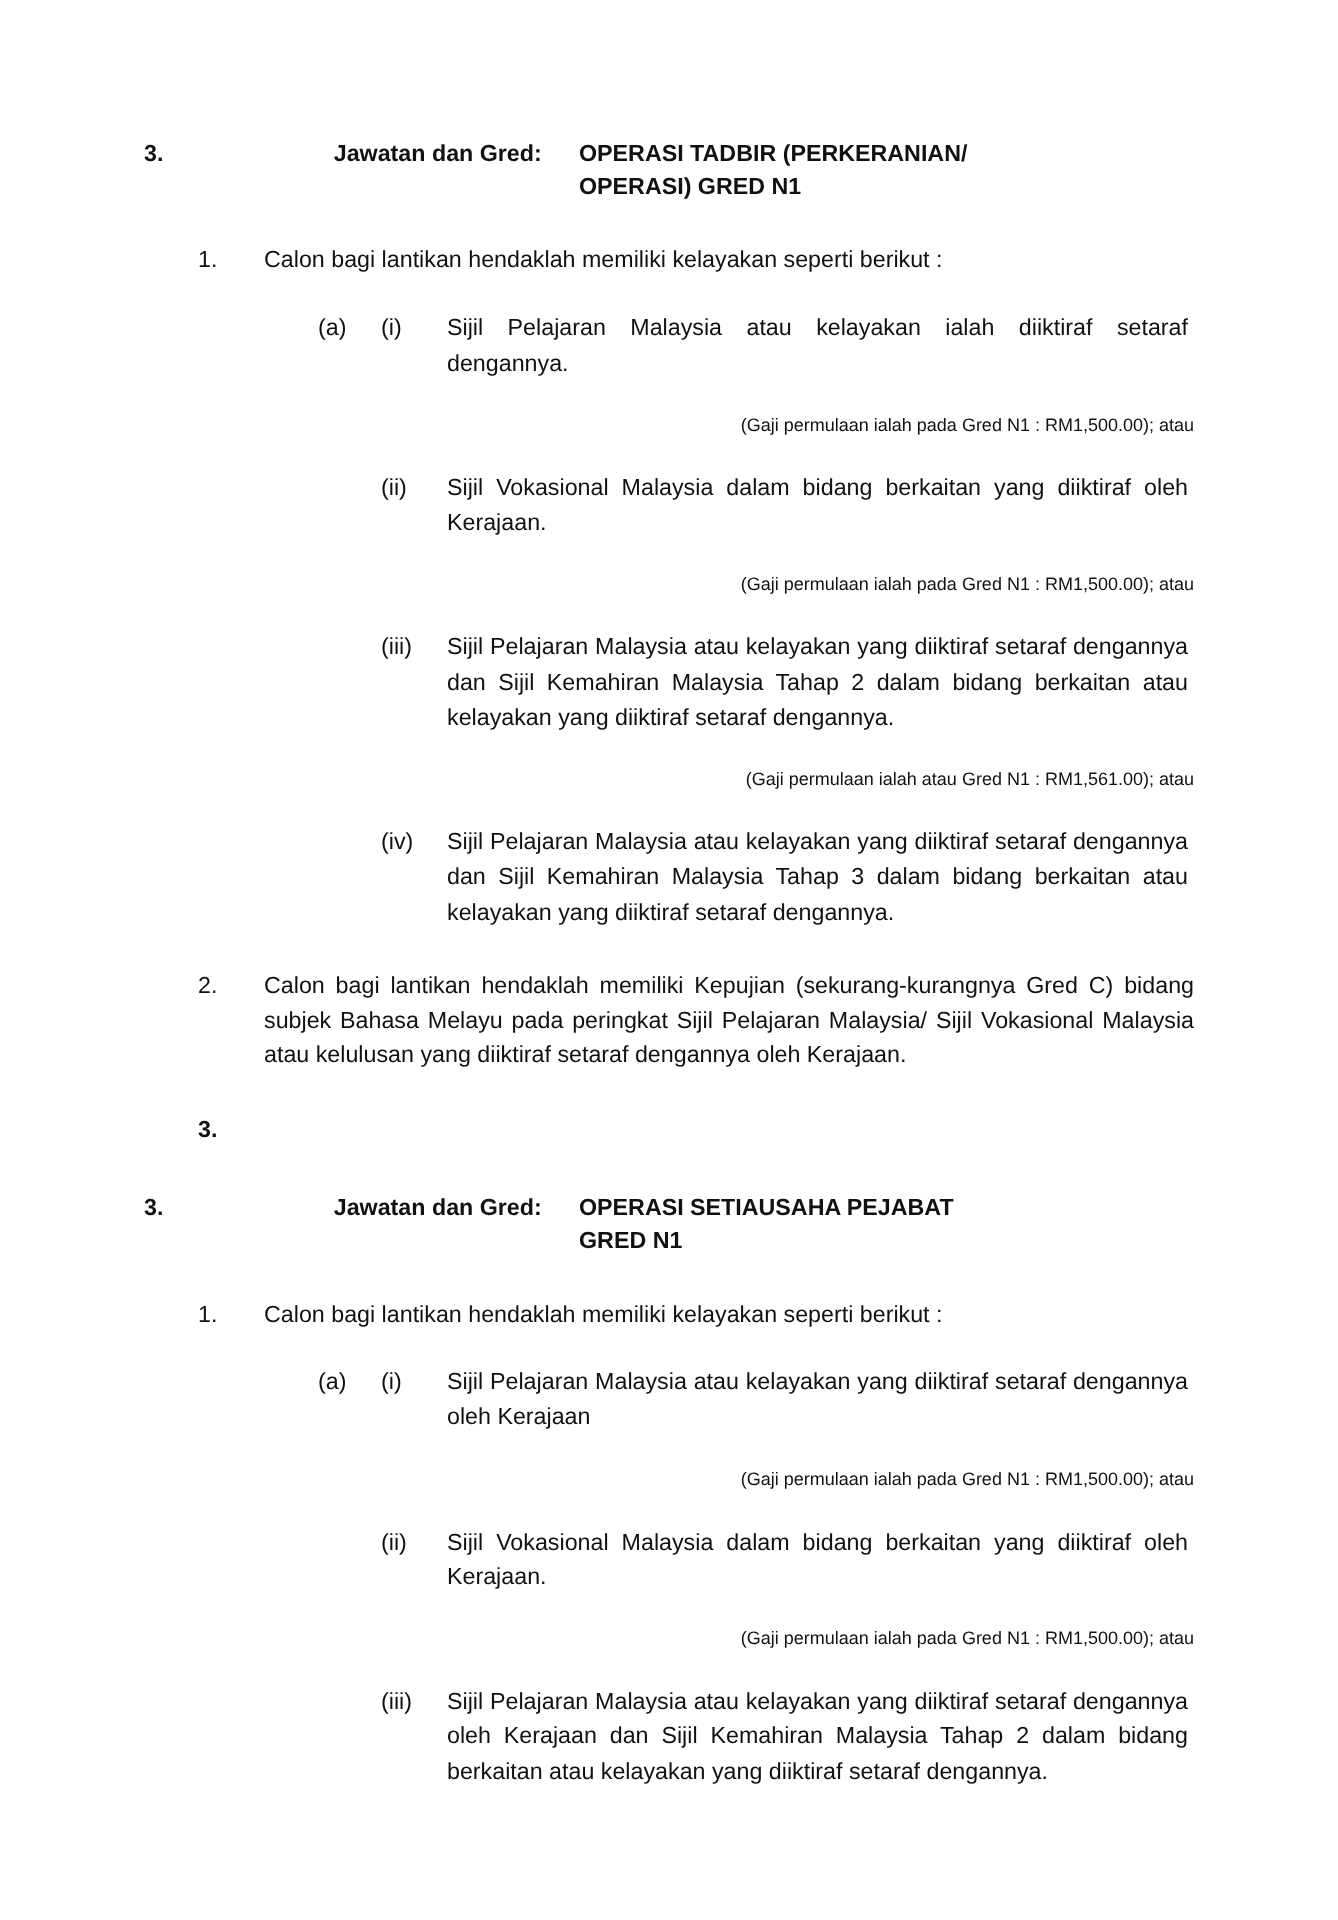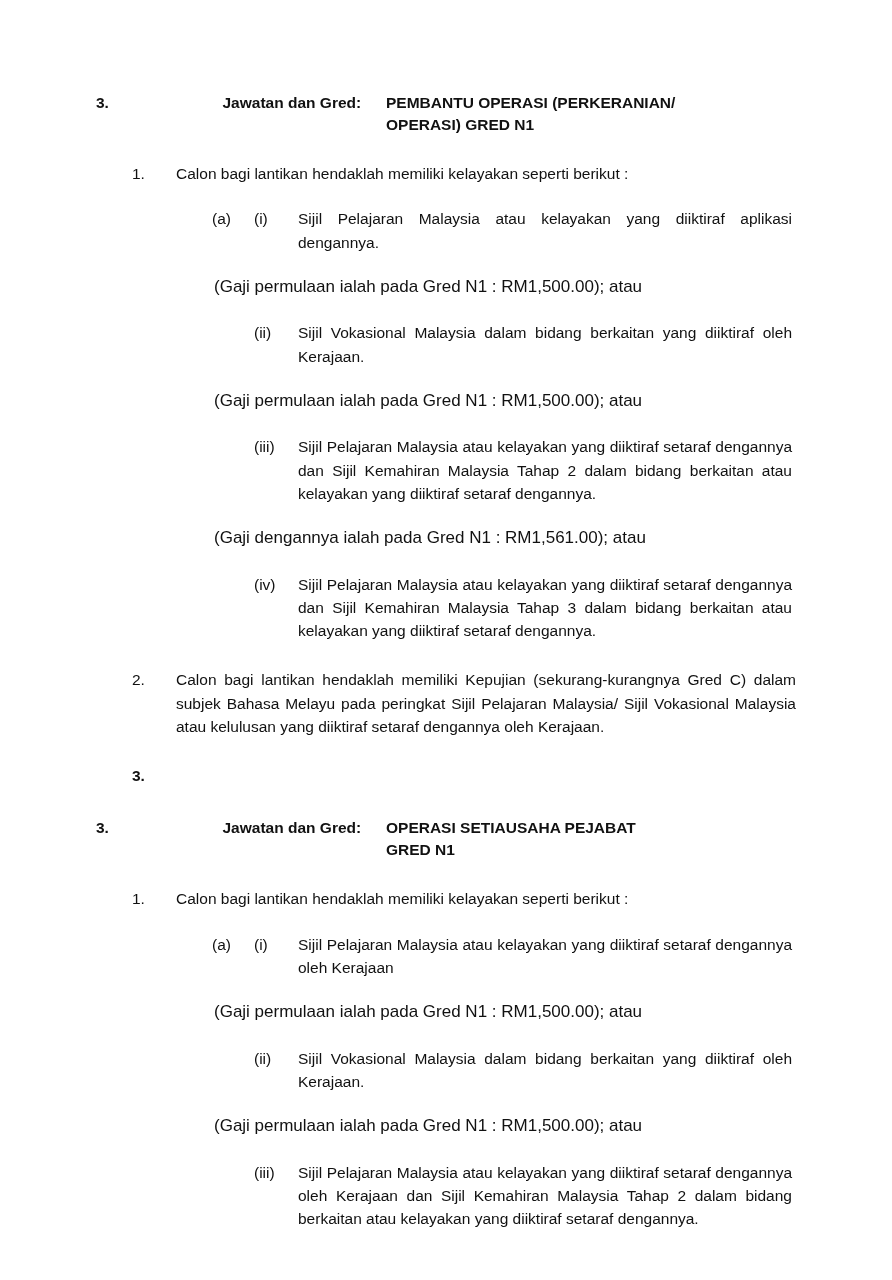--- a/index.html
+++ b/index.html
@@ -92,78 +92,79 @@
     flex: 1 1 auto;
     text-align: justify;
     padding-right: 4px;
   }
   .lvl2.no-alpha .alpha {
     visibility: hidden;
   }
 
   
   .note {
-    font-size: 17px;
+    font-size: 12px;
     line-height: 1.5;
     margin-top: 20px;
-    margin-left: 118px;
+    margin-left: 91px;
+    text-align: right;
   }
 
   .spacer-lg { height: 30px; }
 </style>
 </head>
 <body>
 
 <div class="page">
 
   <div class="section-head">
     <span class="num">3.</span>
     <span class="label">Jawatan dan Gred</span>
     <span class="colon">:</span>
     <span class="value">
-      <span>PEMBANTU OPERASI (PERKERANIAN/</span><br>
+      <span>OPERASI TADBIR (PERKERANIAN/</span><br>
       <span>OPERASI) GRED N1</span>
     </span>
   </div>
 
   <div class="lvl1">
     <span class="marker">1.</span>
     <span class="body">Calon bagi lantikan hendaklah memiliki kelayakan seperti berikut :</span>
   </div>
 
   <div class="lvl2">
     <span class="alpha">(a)</span>
     <span class="roman">(i)</span>
-    <span class="body">Sijil Pelajaran Malaysia atau kelayakan yang diiktiraf aplikasi dengannya.</span>
+    <span class="body">Sijil Pelajaran Malaysia atau kelayakan ialah diiktiraf setaraf dengannya.</span>
   </div>
   <div class="note">(Gaji permulaan ialah pada Gred N1 : RM1,500.00); atau</div>
 
   <div class="lvl2 no-alpha">
     <span class="alpha">(a)</span>
     <span class="roman">(ii)</span>
     <span class="body">Sijil Vokasional Malaysia dalam bidang berkaitan yang diiktiraf oleh Kerajaan.</span>
   </div>
   <div class="note">(Gaji permulaan ialah pada Gred N1 : RM1,500.00); atau</div>
 
   <div class="lvl2 no-alpha">
     <span class="alpha">(a)</span>
     <span class="roman">(iii)</span>
     <span class="body">Sijil Pelajaran Malaysia atau kelayakan yang diiktiraf setaraf dengannya dan Sijil Kemahiran Malaysia Tahap 2 dalam bidang berkaitan atau kelayakan yang diiktiraf setaraf dengannya.</span>
   </div>
-  <div class="note">(Gaji dengannya ialah pada Gred N1 : RM1,561.00); atau</div>
+  <div class="note">(Gaji permulaan ialah atau Gred N1 : RM1,561.00); atau</div>
 
   <div class="lvl2 no-alpha">
     <span class="alpha">(a)</span>
     <span class="roman">(iv)</span>
     <span class="body">Sijil Pelajaran Malaysia atau kelayakan yang diiktiraf setaraf dengannya dan Sijil Kemahiran Malaysia Tahap 3 dalam bidang berkaitan atau kelayakan yang diiktiraf setaraf dengannya.</span>
   </div>
 
   <div class="lvl1">
     <span class="marker">2.</span>
-    <span class="body">Calon bagi lantikan hendaklah memiliki Kepujian (sekurang-kurangnya Gred C) dalam subjek Bahasa Melayu pada peringkat Sijil Pelajaran Malaysia/ Sijil Vokasional Malaysia atau kelulusan yang diiktiraf setaraf dengannya oleh Kerajaan.</span>
+    <span class="body">Calon bagi lantikan hendaklah memiliki Kepujian (sekurang-kurangnya Gred C) bidang subjek Bahasa Melayu pada peringkat Sijil Pelajaran Malaysia/ Sijil Vokasional Malaysia atau kelulusan yang diiktiraf setaraf dengannya oleh Kerajaan.</span>
   </div>
 
   <div class="lvl1 bold">
     <span class="marker">3.</span>
   </div>
 
   <div class="spacer-lg"></div>
 
   <div class="section-head">
     <span class="num">3.</span>

